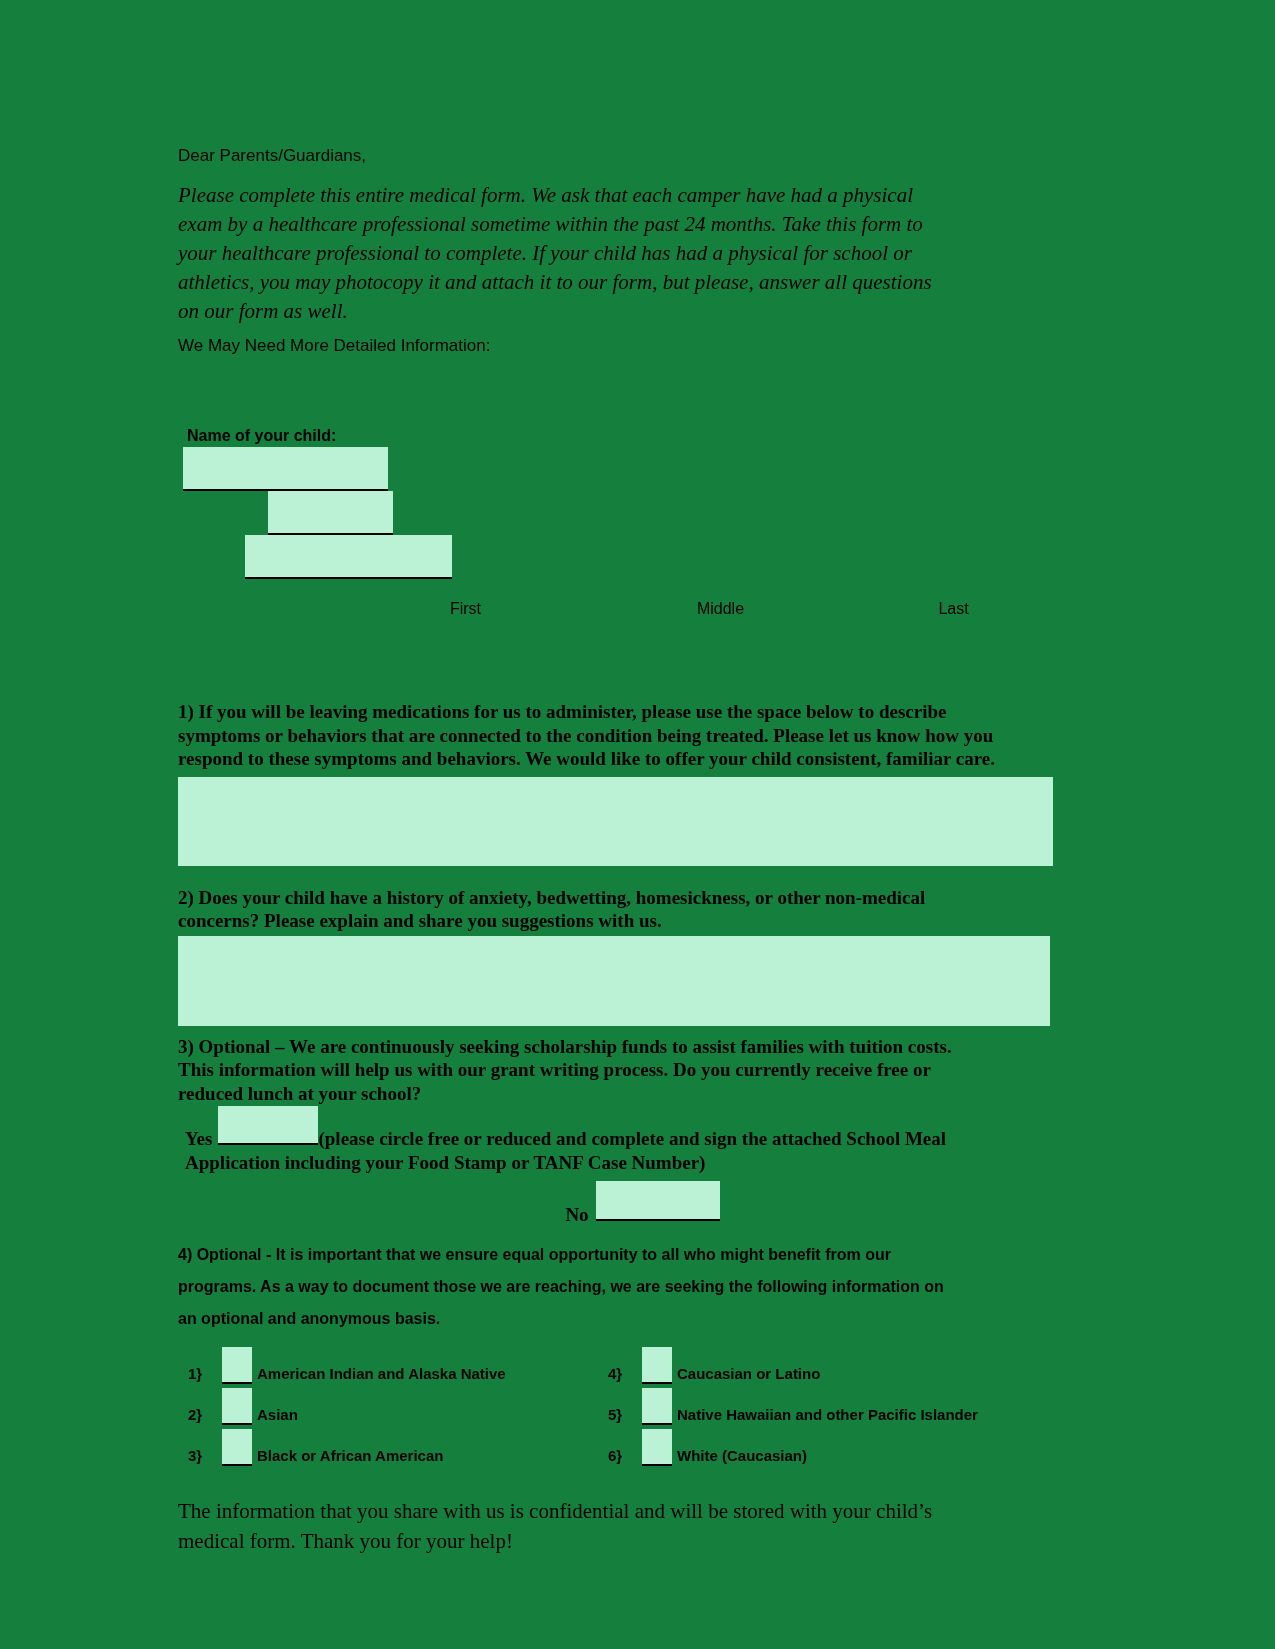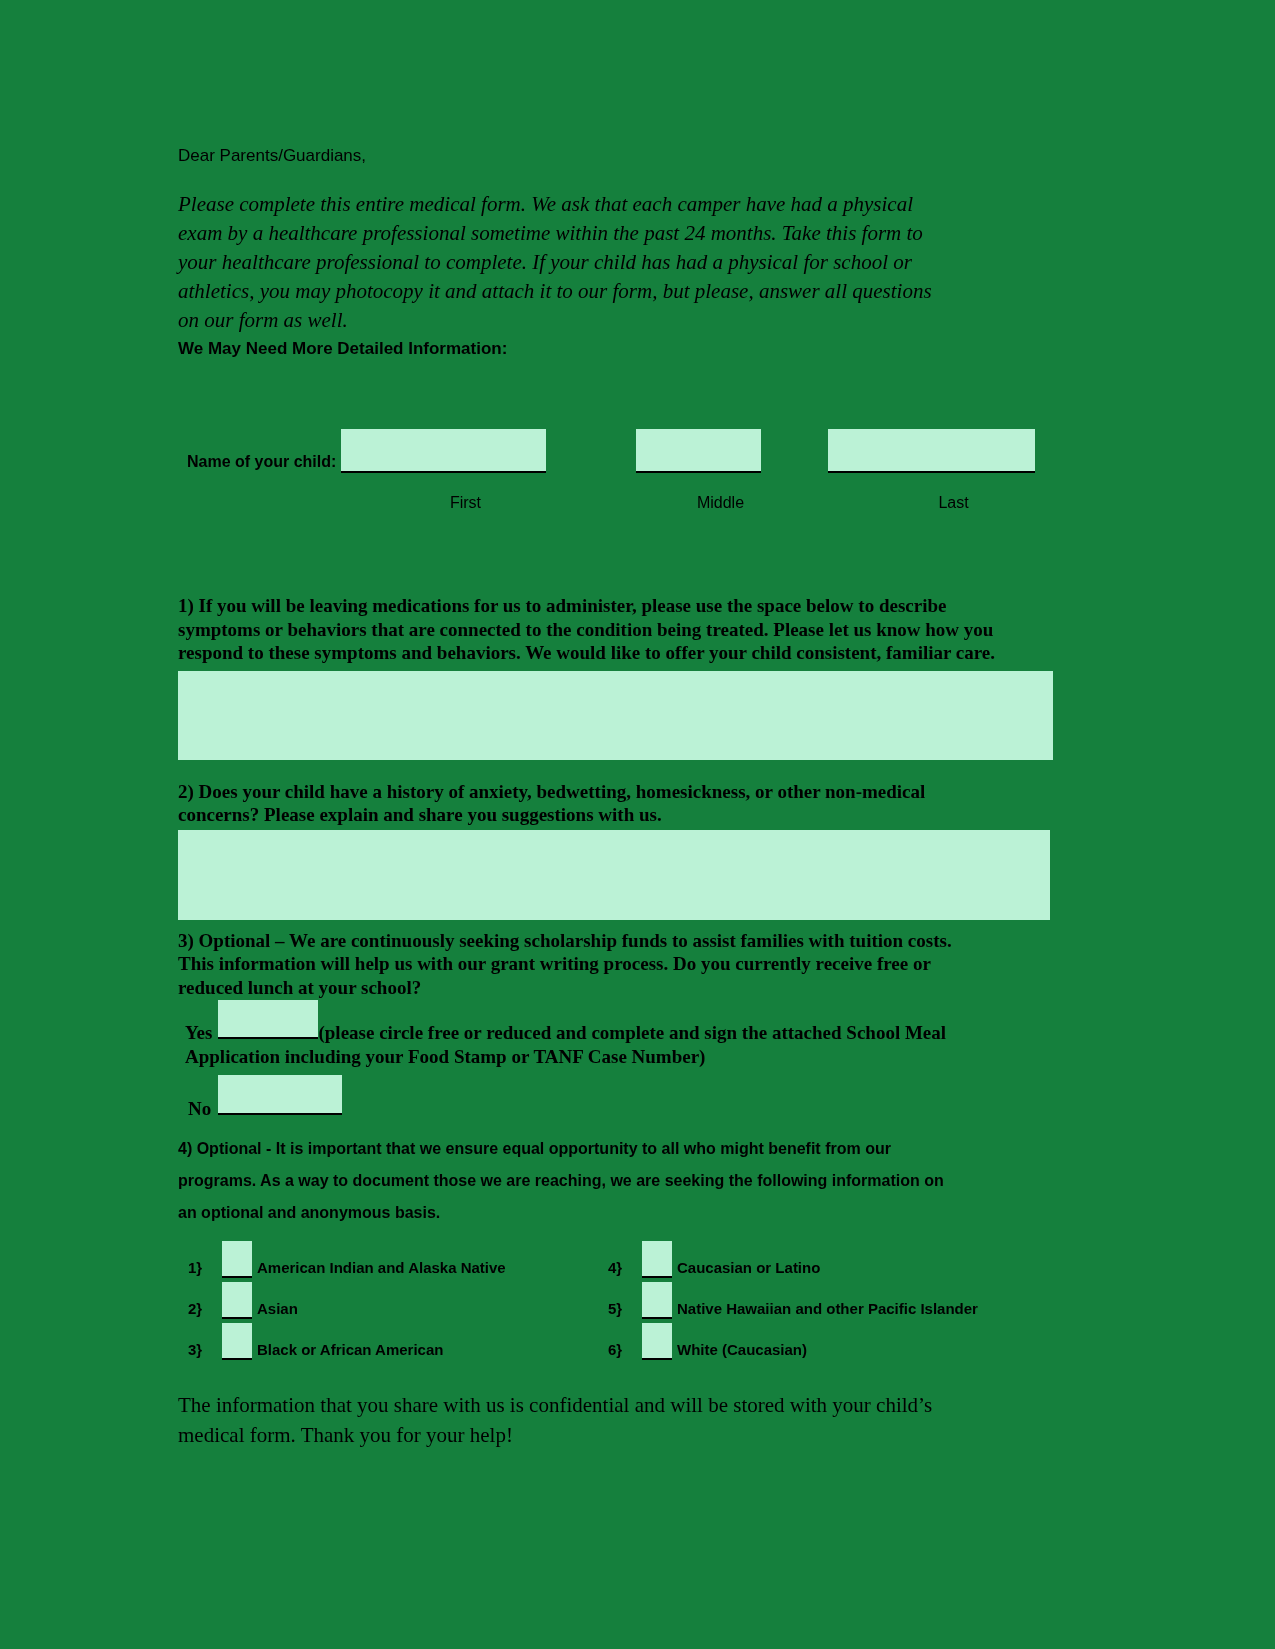--- a/index.html
+++ b/index.html
@@ -5,27 +5,27 @@
   html,body{margin:0;padding:0;background:#fff;}
   .page{
     width:1275px;height:1649px;background:#15803d;color:#000;
     position:relative;overflow:hidden;box-sizing:border-box;
     padding:146px 178px 0 178px;
     font-family:"Liberation Sans",sans-serif;
   }
   p,h3{margin:0;padding:0;}
   .greeting{font-size:17px;line-height:20px;}
   .intro{
-    margin-top:24px;font-family:"Liberation Serif",serif;font-style:italic;
+    margin-top:15px;font-family:"Liberation Serif",serif;font-style:italic;
     font-size:21px;line-height:29px;white-space:pre-line;
   }
-  .more-info{margin-top:4px;font-size:17px;font-weight:bold;line-height:20px;}
+  .more-info{margin-top:10px;font-size:17px;font-weight:normal;line-height:20px;}
 
   
-  .name-row{margin-top:70px;display:flex;align-items:flex-end;}
+  .name-row{margin-top:70px;display:flex;flex-direction:column;}
   .name-label{font-size:16px;font-weight:bold;margin-left:9px;line-height:20px;padding-bottom:1px;}
   .field{
     display:inline-block;height:42px;background:var(--hl,#bbf2d6);
     border-bottom:2px solid #000;
   }
   .box1{width:205px;margin-left:5px;}
   .box2{width:125px;margin-left:90px;}
   .box3{width:207px;margin-left:67px;}
   .captions-row{margin-top:21px;display:flex;font-size:16px;}
   .cap{display:inline-block;text-align:center;}
@@ -44,21 +44,21 @@
   .answer-area{background:var(--hl,#bbf2d6);margin-left:0;}
   .a1{margin-top:6px;height:89px;width:875px;}
   .a2{margin-top:3px;height:90px;width:872px;}
 
   
   .yes-row,.no-row{
     font-family:"Liberation Serif",serif;font-weight:bold;font-size:19px;
     line-height:23.5px;
   }
   .yes-row{margin-top:1px;padding-left:7px;}
-  .no-row{margin-top:7px;padding-left:10px;}
+  .no-row{margin-top:7px;padding-left:10px;text-align:center;}
   .inline-field{
     display:inline-block;background:var(--hl,#bbf2d6);
     border-bottom:2px solid #000;vertical-align:baseline;
   }
   .yes-field{width:100px;height:37px;margin-left:6px;}
   .no-field{width:124px;height:38px;margin-left:7px;}
   .yes-note{white-space:pre-line;}
 
   
   .q4{margin-top:12px;font-size:16px;font-weight:bold;line-height:32px;white-space:pre-line;}

